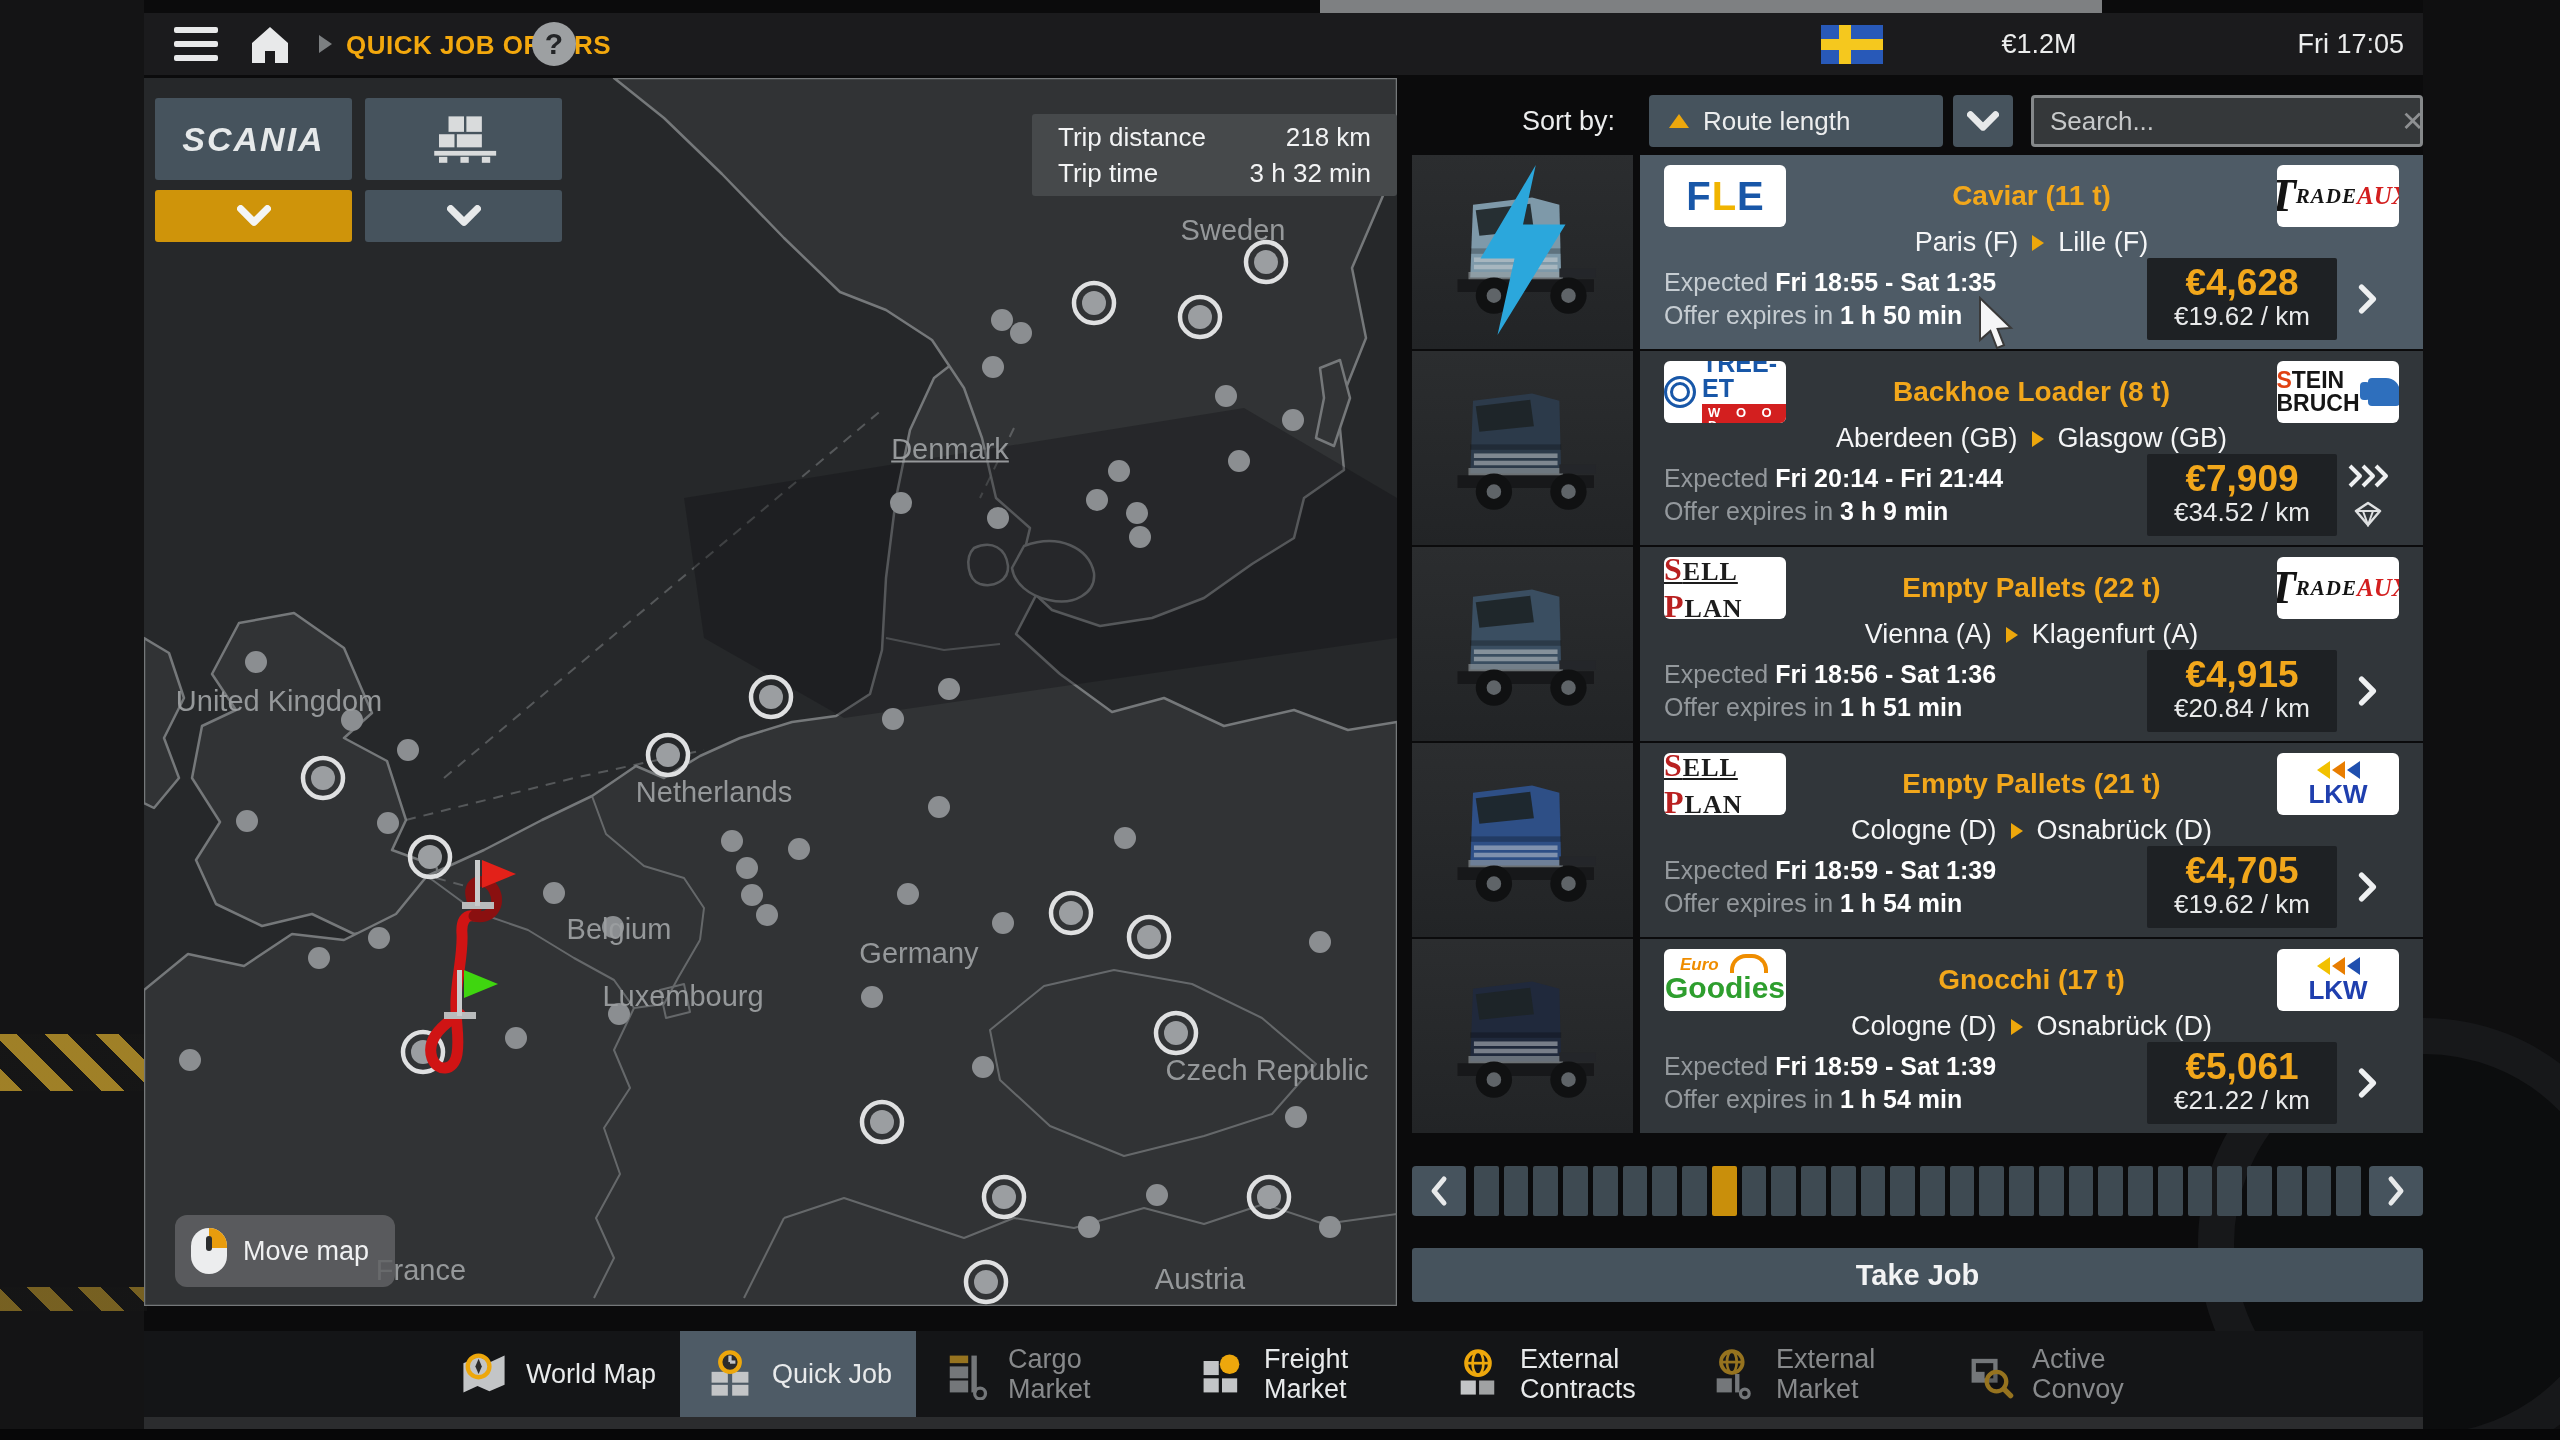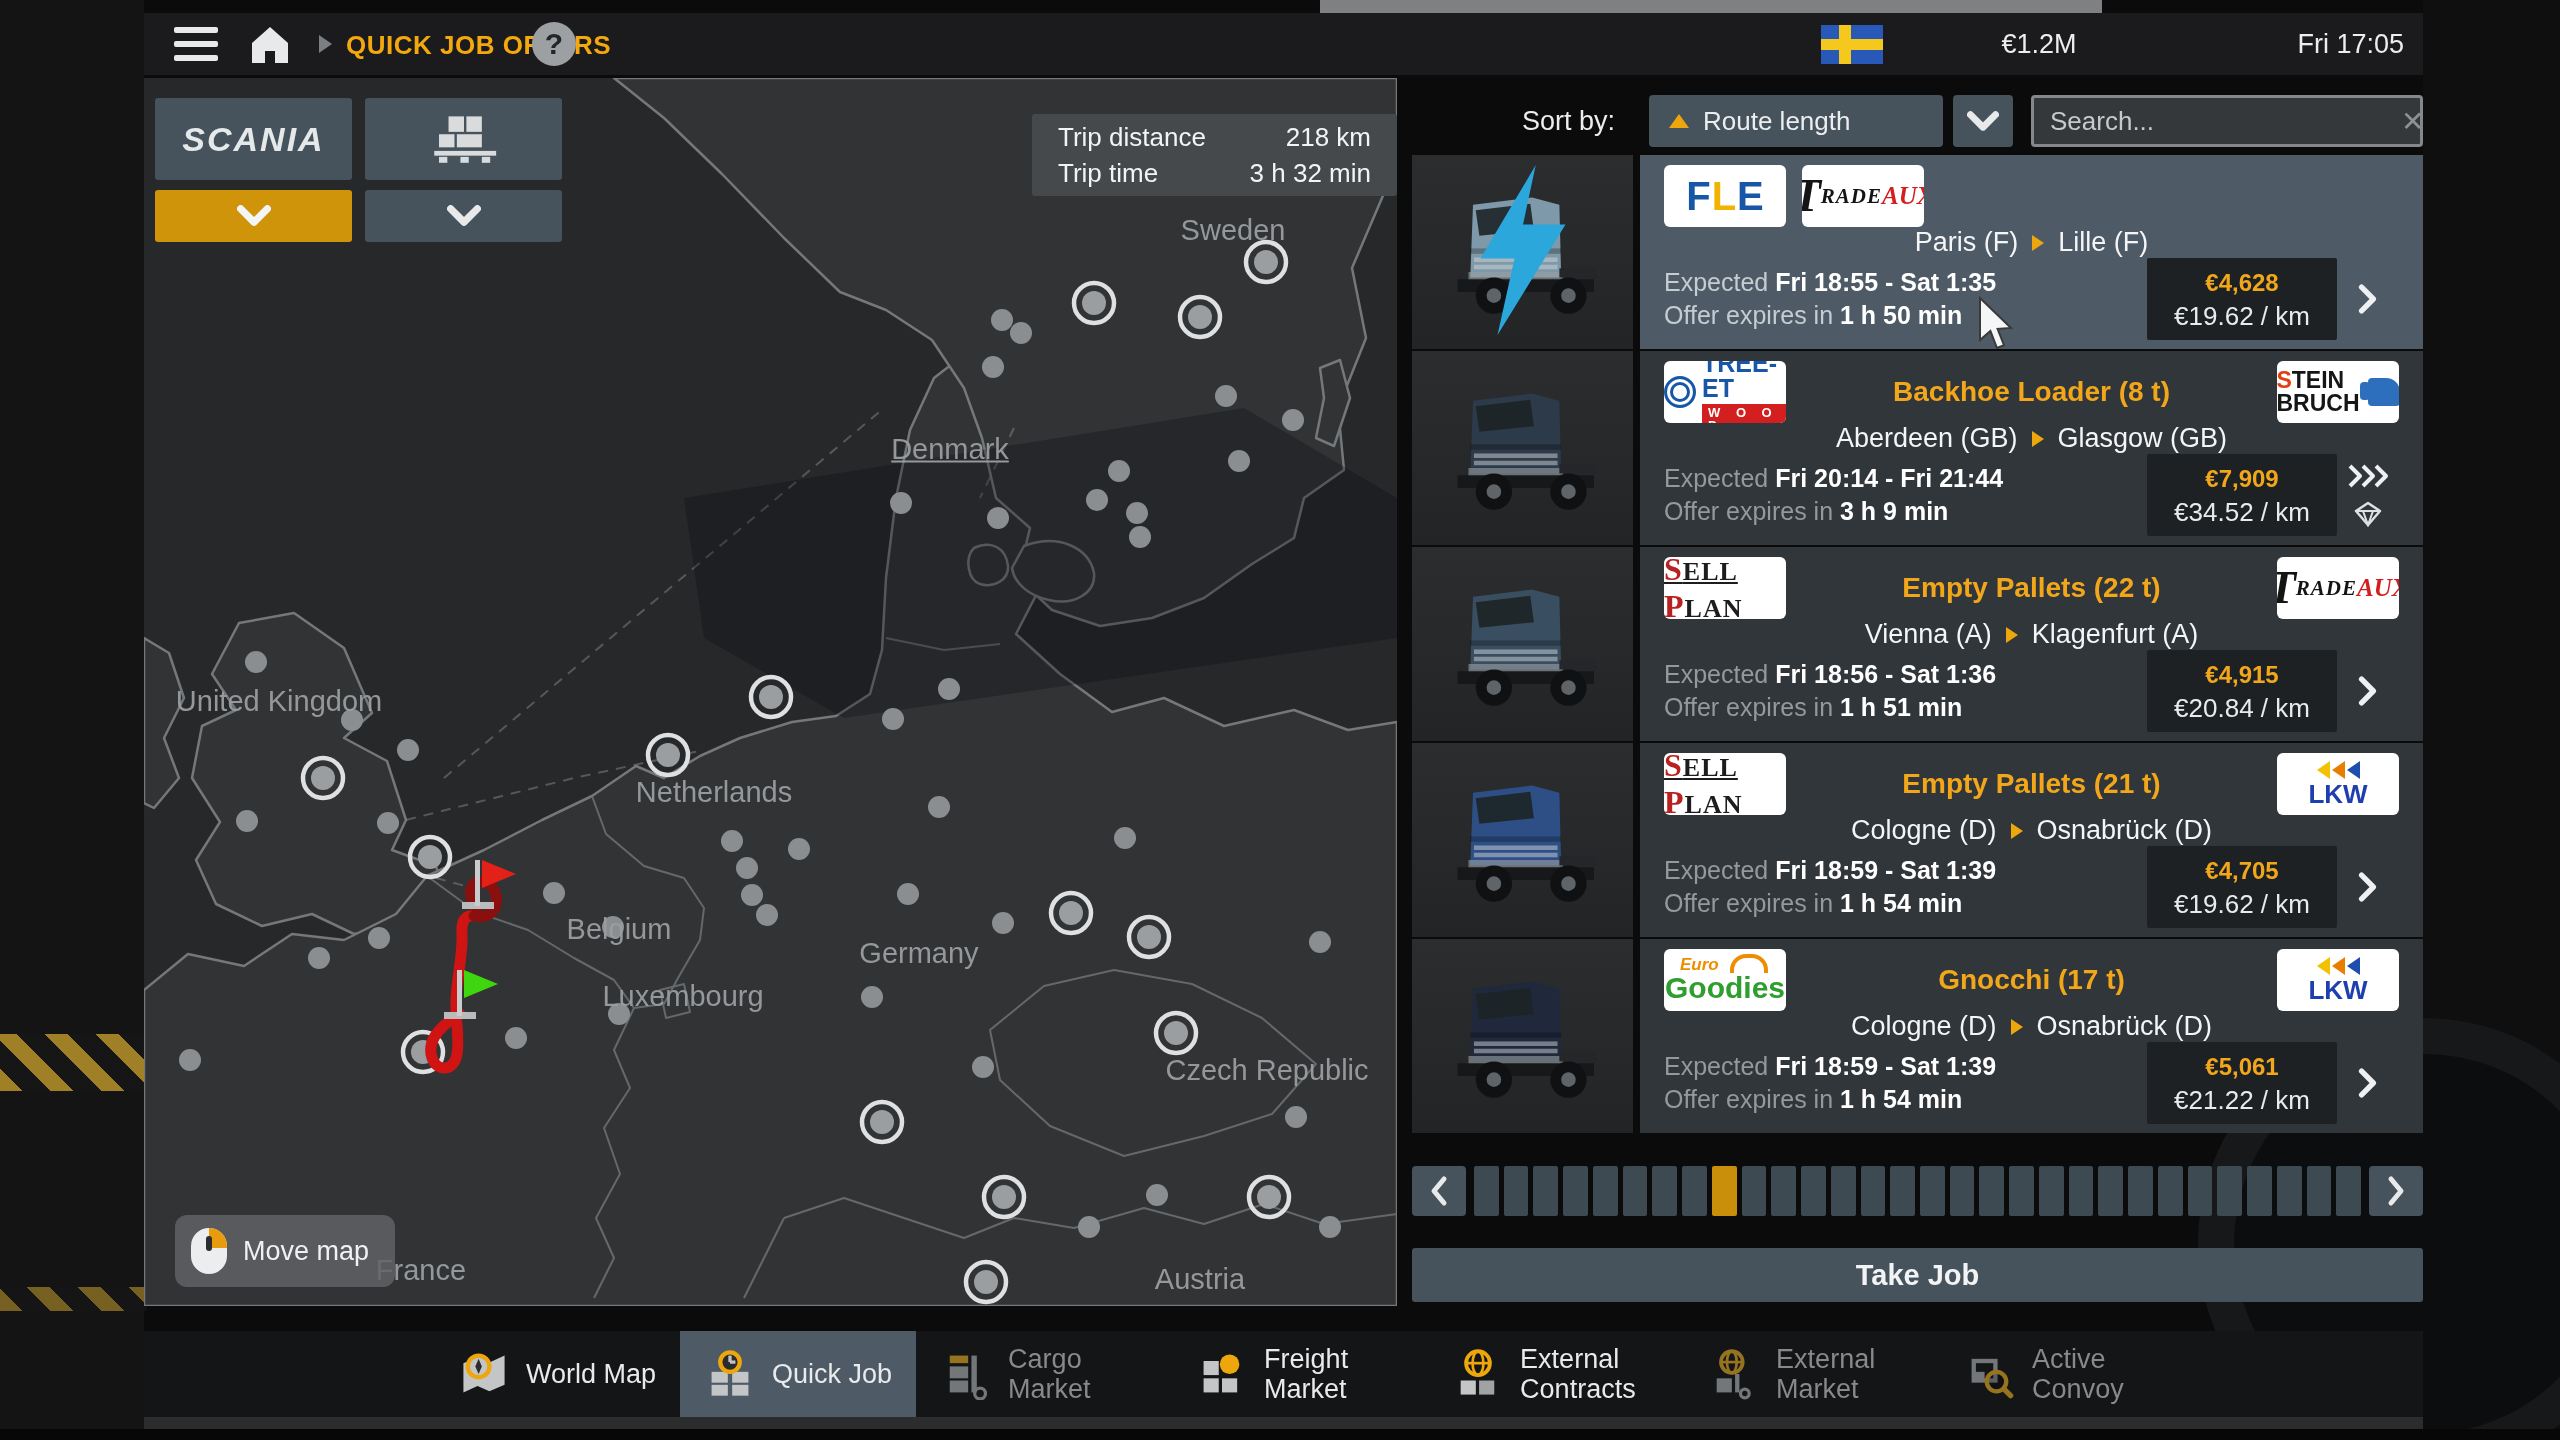--- a/index.html
+++ b/index.html
@@ -75,21 +75,21 @@
   .logo-slot.receiver{justify-content:flex-end;}
   .cargo{flex:1;text-align:center;font-size:28px;font-weight:bold;color:#f2a71b;}
   .offer-route{display:flex;align-items:center;justify-content:center;gap:14px;height:42px;font-size:27px;color:#f4f5f6;}
   .route-arrow{width:0;height:0;border-left:12px solid #eda70c;border-top:8px solid transparent;border-bottom:8px solid transparent;}
   .offer-bottom{display:flex;align-items:center;flex:1;}
   .offer-times{font-size:25px;line-height:33px;color:#fff;}
   .offer-times .dim{color:#94999d;}
   .offer.selected .offer-times .dim{color:#c6cdd2;}
   .offer-times b{font-weight:bold;}
   .price-box{margin-left:auto;width:190px;background:#1e2124;border-radius:2px;padding:8px 0;text-align:center;flex:none;}
-  .price{font-size:24px;font-weight:bold;color:#f2a71b;line-height:34px;}
+  .price{font-size:37px;font-weight:bold;color:#f2a71b;line-height:34px;}
   .rate{font-size:26px;color:#e9eaeb;line-height:32px;}
   .go-col{width:62px;flex:none;display:flex;flex-direction:column;align-items:center;justify-content:center;gap:12px;}
   
   .pager{position:absolute;left:1412px;top:1166px;width:1011px;height:50px;display:flex;gap:8px;}
   .pg-btn{width:54px;background:#46535d;border-radius:4px;display:flex;align-items:center;justify-content:center;cursor:pointer;flex:none;}
   .pg-segs{flex:1;display:flex;gap:5px;}
   .pg-seg{flex:1;background:#3e4a52;border-radius:2px;cursor:pointer;}
   .pg-seg.active{background:#c98f0b;}
   .take-job{position:absolute;left:1412px;top:1248px;width:1011px;height:54px;background:#46535d;border-radius:3px;
             display:flex;align-items:center;justify-content:center;font-size:29px;font-weight:bold;color:#f2f3f4;cursor:pointer;}
@@ -380,20 +380,21 @@
     </div>
     <div class="offer-main">
       <div class="offer-head">
         <span class="logo-slot sender">
               <span class="logo lg-fle">
                 <span class="fle-f">F</span>
                 <span class="fle-l">L</span>
                 <span class="fle-e">E</span>
               </span>
             </span>
+        <span class="cargo">Caviar (11 t)</span>
         <span class="logo-slot receiver">
               <span class="logo lg-tradeaux">
                 <span class="tx-t">T</span>
                 <span class="tx-rade">RADE</span>
                 <span class="tx-aux">AUX</span>
               </span>
             </span>
       </div>
       <div class="offer-route">
         <span>Paris (F)</span>

